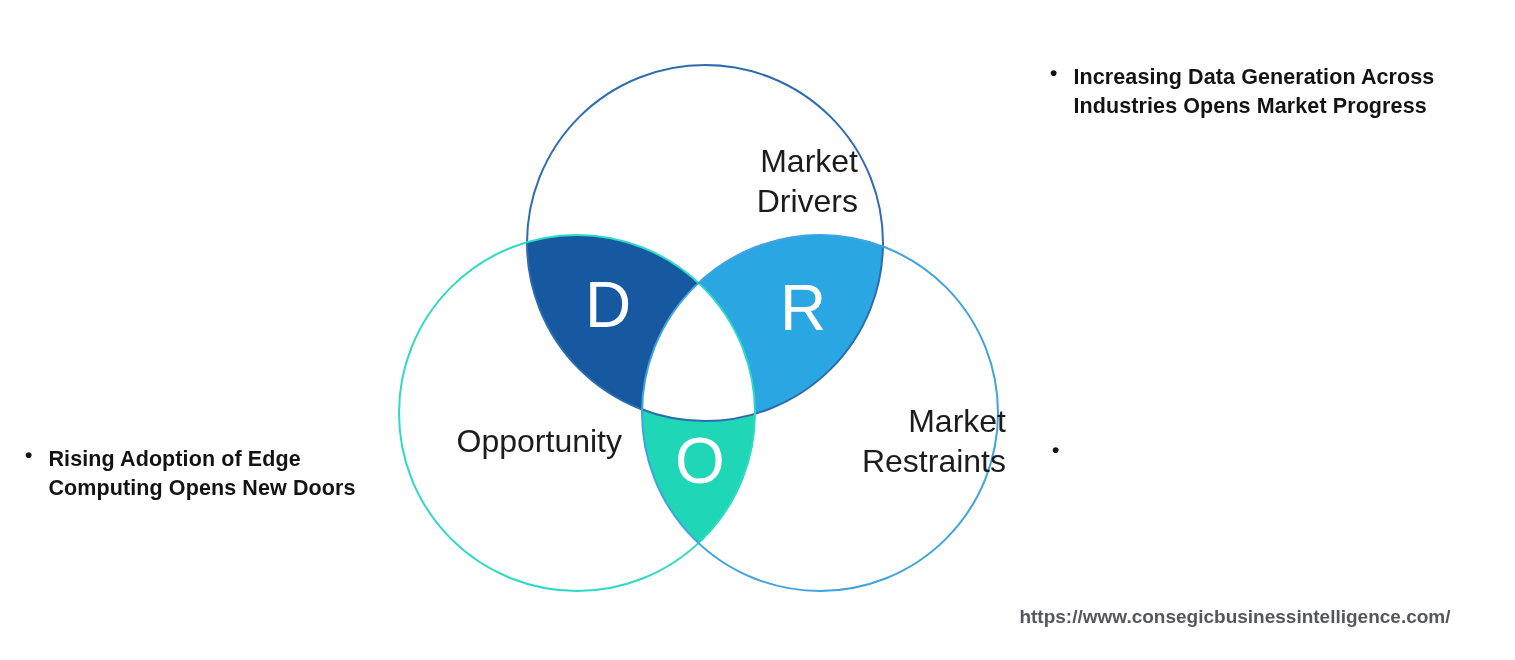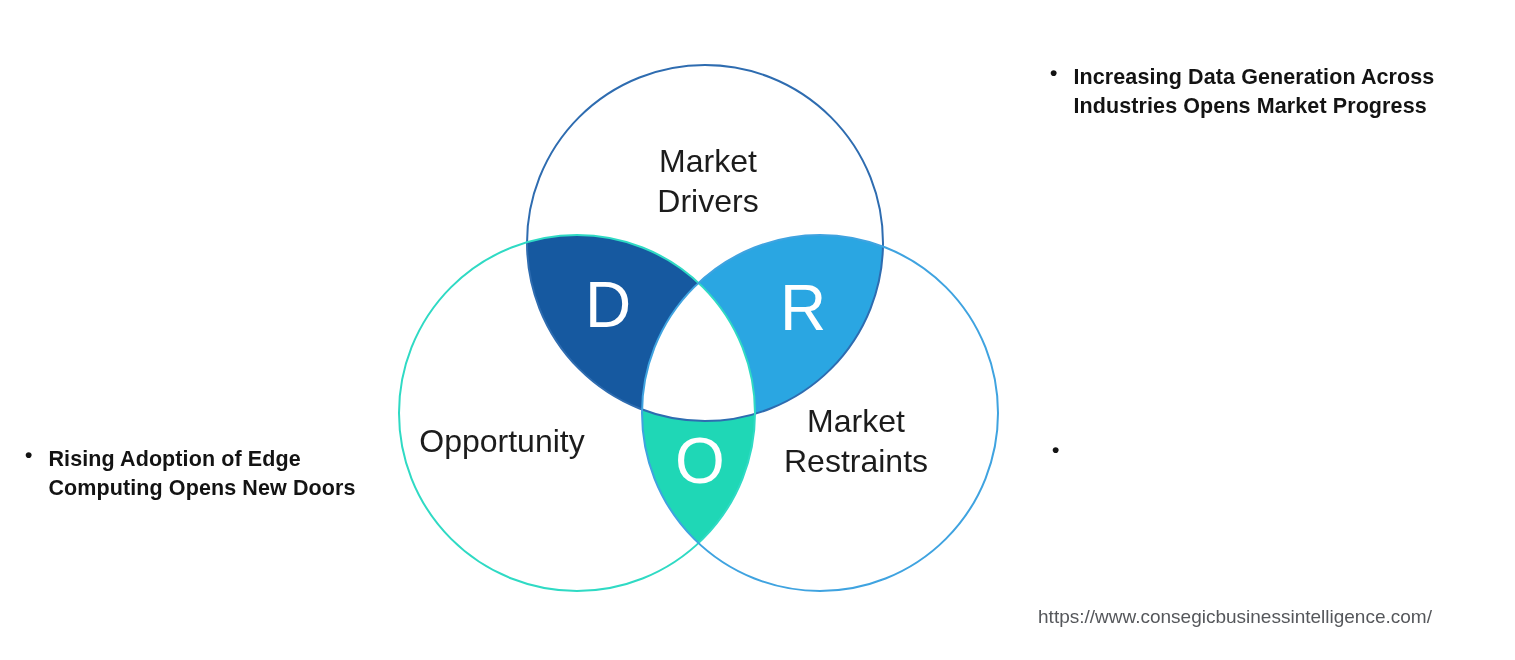--- a/index.html
+++ b/index.html
@@ -22,21 +22,21 @@
     font-size: 64px;
     font-weight: 400;
     fill: #ffffff;
   }
   .circle-label {
     position: absolute;
     font-size: 32px;
     line-height: 40px;
     font-weight: 400;
     color: #1c1c1c;
-    text-align: center;
+    text-align: right;
     white-space: pre-line;
   }
   .label-drivers    { left: 558px; top: 141px; width: 300px; }
   .label-opportunity{ left: 382px; top: 421px; width: 240px; }
   .label-restraints { left: 706px; top: 401px; width: 300px; }
   .bullet {
     position: absolute;
     display: flex;
     gap: 16px;
     align-items: flex-start;
@@ -56,21 +56,21 @@
   .bullet-left        { left: 25px;   top: 445px; width: 380px; }
   .bullet-right-top   { left: 1050px; top: 63px;  width: 430px; }
   .bullet-right-bottom{ left: 1052px; top: 440px; width: 430px; }
   .footer-url {
     position: absolute;
     left: 1012px;
     top: 606px;
     width: 446px;
     text-align: center;
     font-size: 19px;
-    font-weight: 400;
+    font-weight: 700;
     color: #55575b;
   }
 </style>
 </head>
 <body>
 
 <div class="canvas">
 
   <svg class="venn-svg" viewBox="0 0 1515 660">
     <defs>

